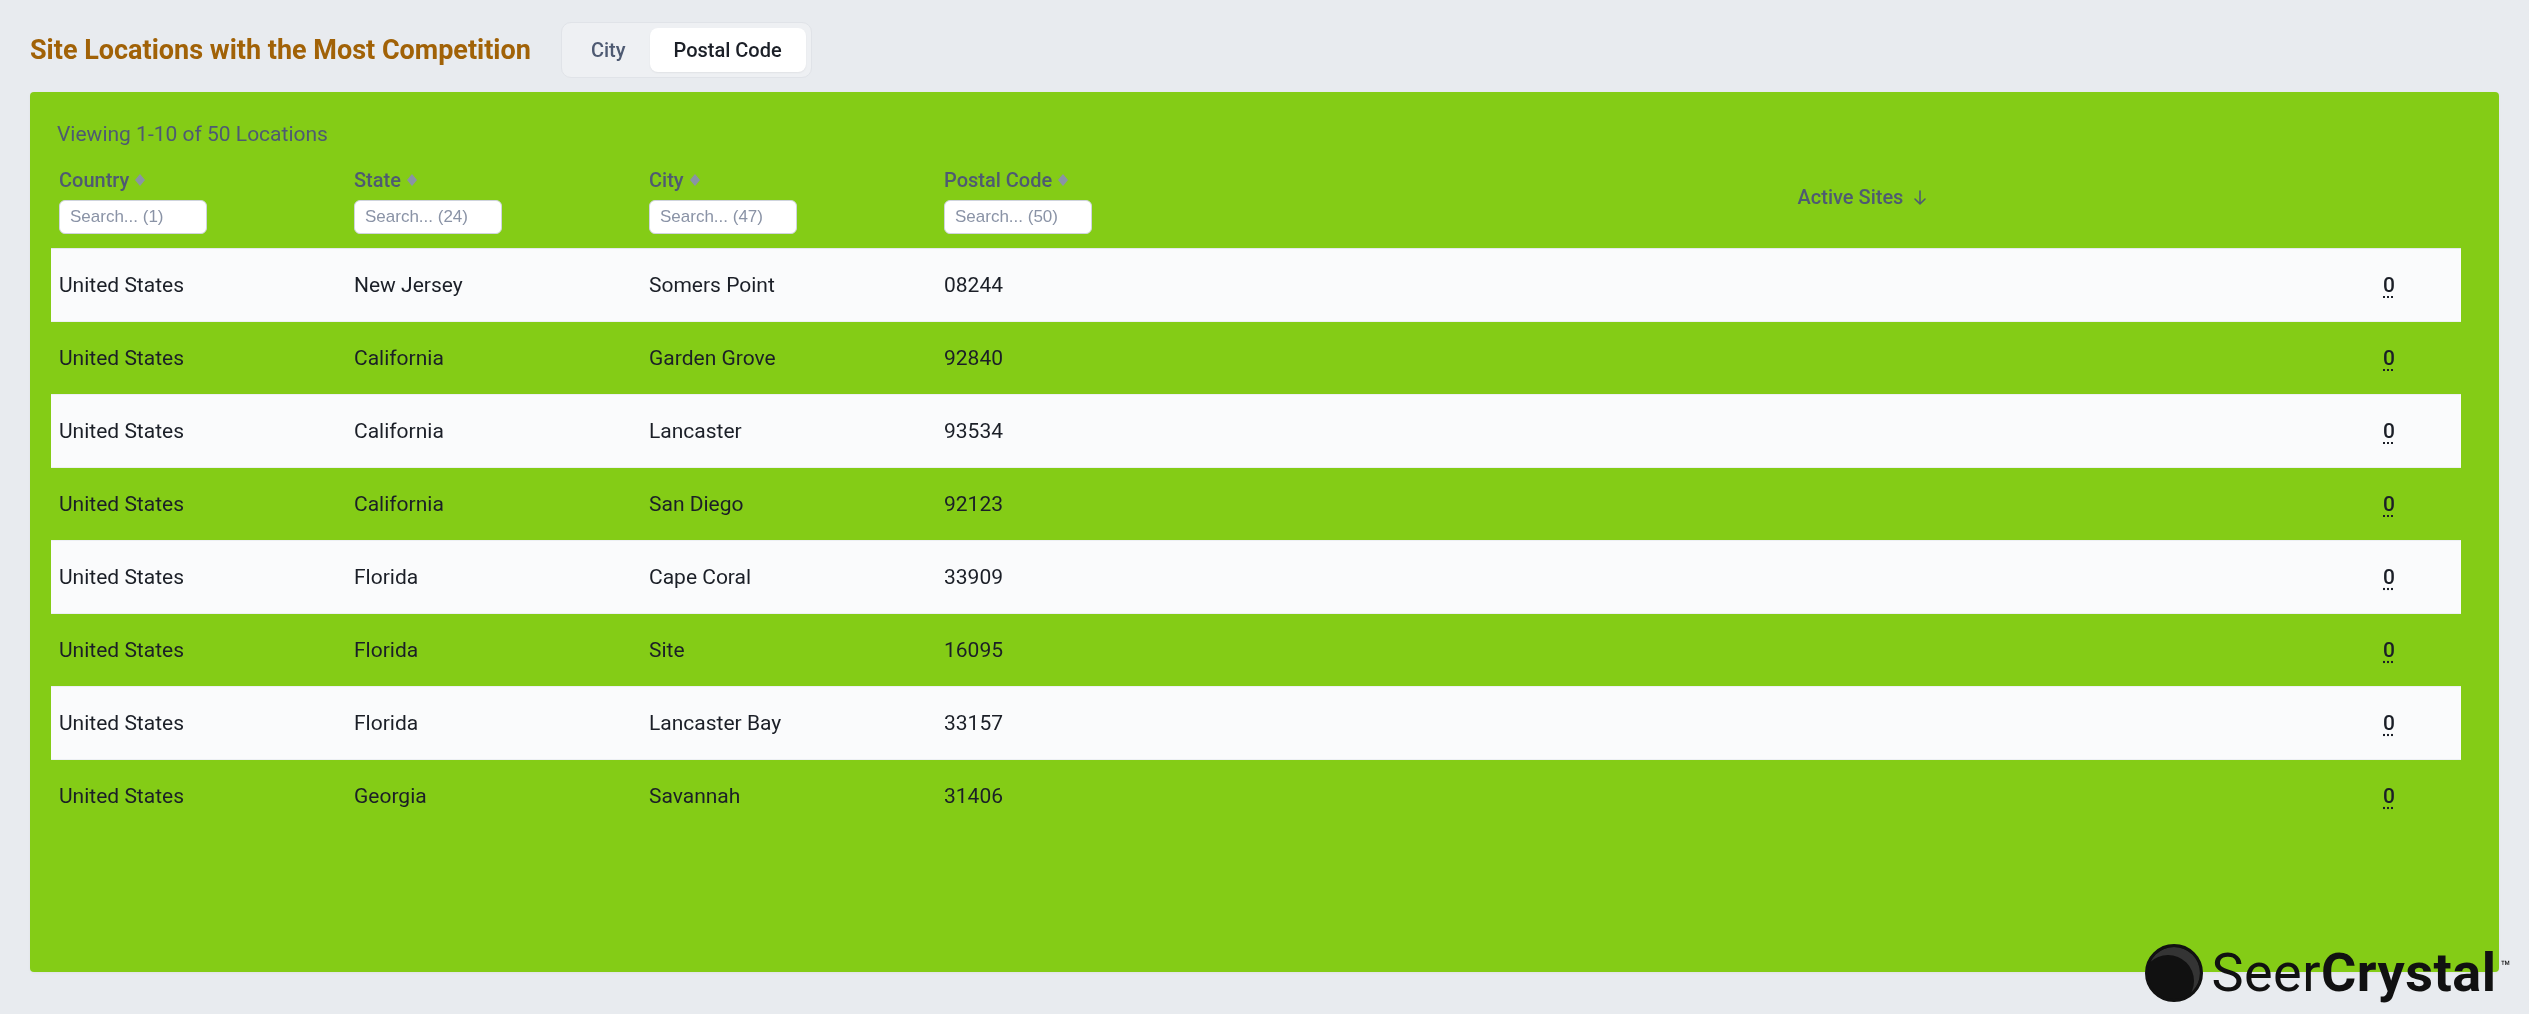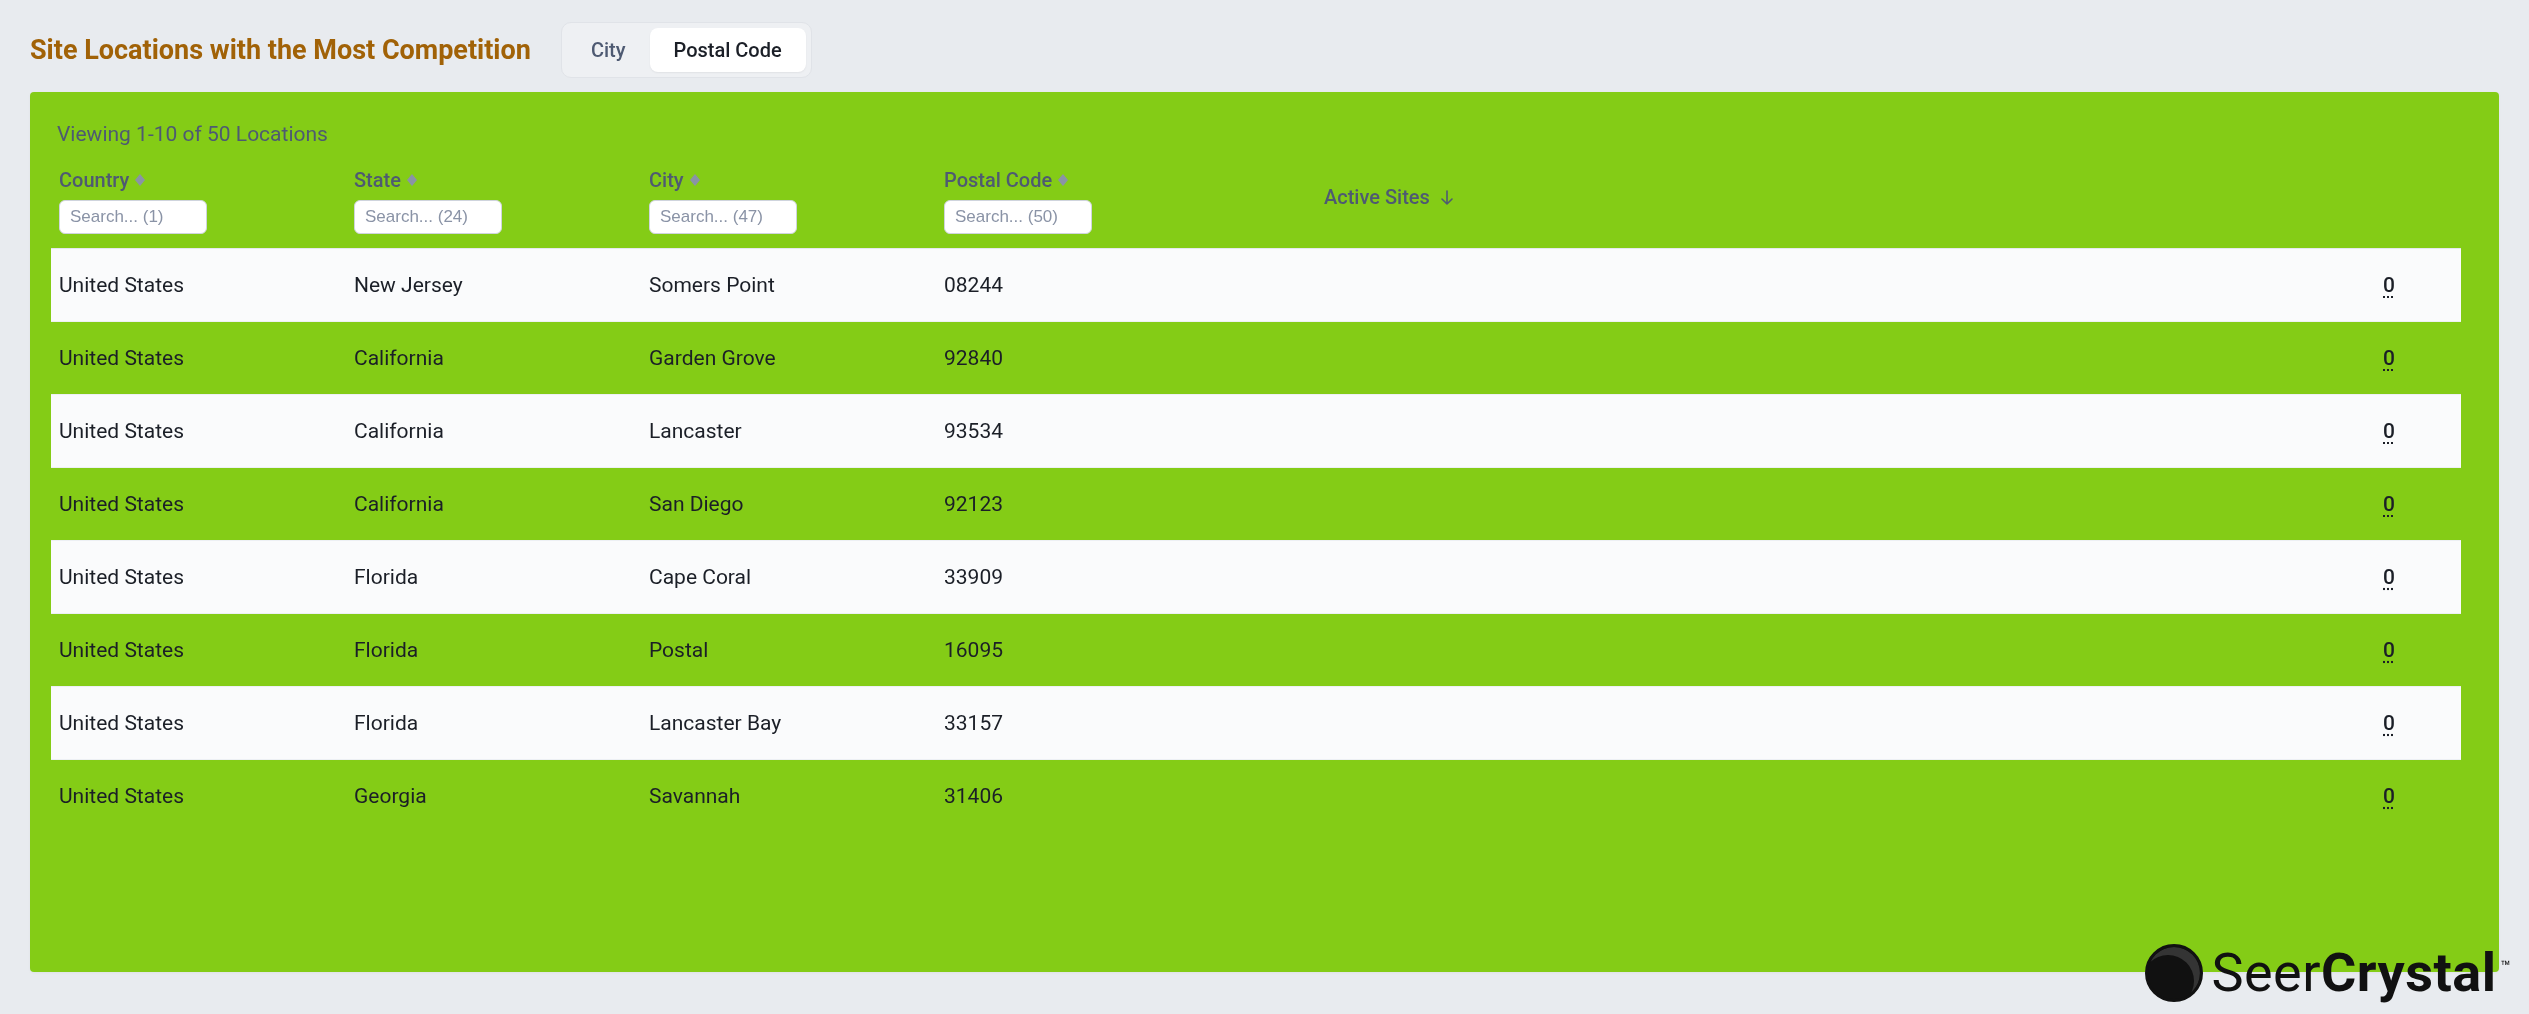--- a/index.html
+++ b/index.html
@@ -68,21 +68,21 @@
   col.c-active  { width: auto; }
   thead th {
     text-align: left;
     font-weight: 500;
     color: #4e5a72;
     font-size: 20px;
     padding: 4px 8px 2px 8px;
     vertical-align: top;
   }
   thead th.active-sites-th {
-    text-align: left;
+    text-align: center;
     vertical-align: middle;
     padding-right: 60px;
   }
   .th-label {
     display: inline-flex;
     align-items: center;
     gap: 6px;
     cursor: pointer;
     margin-bottom: 8px;
   }
@@ -278,21 +278,21 @@
         <tr>
           <td>United States</td>
           <td>Florida</td>
           <td>Cape Coral</td>
           <td>33909</td>
           <td class="active-sites-td"><span class="active-count">0</span></td>
         </tr>
         <tr>
           <td>United States</td>
           <td>Florida</td>
-          <td>Postal</td>
+          <td>Site</td>
           <td>16095</td>
           <td class="active-sites-td"><span class="active-count">0</span></td>
         </tr>
         <tr>
           <td>United States</td>
           <td>Florida</td>
           <td>Lancaster Bay</td>
           <td>33157</td>
           <td class="active-sites-td"><span class="active-count">0</span></td>
         </tr>

